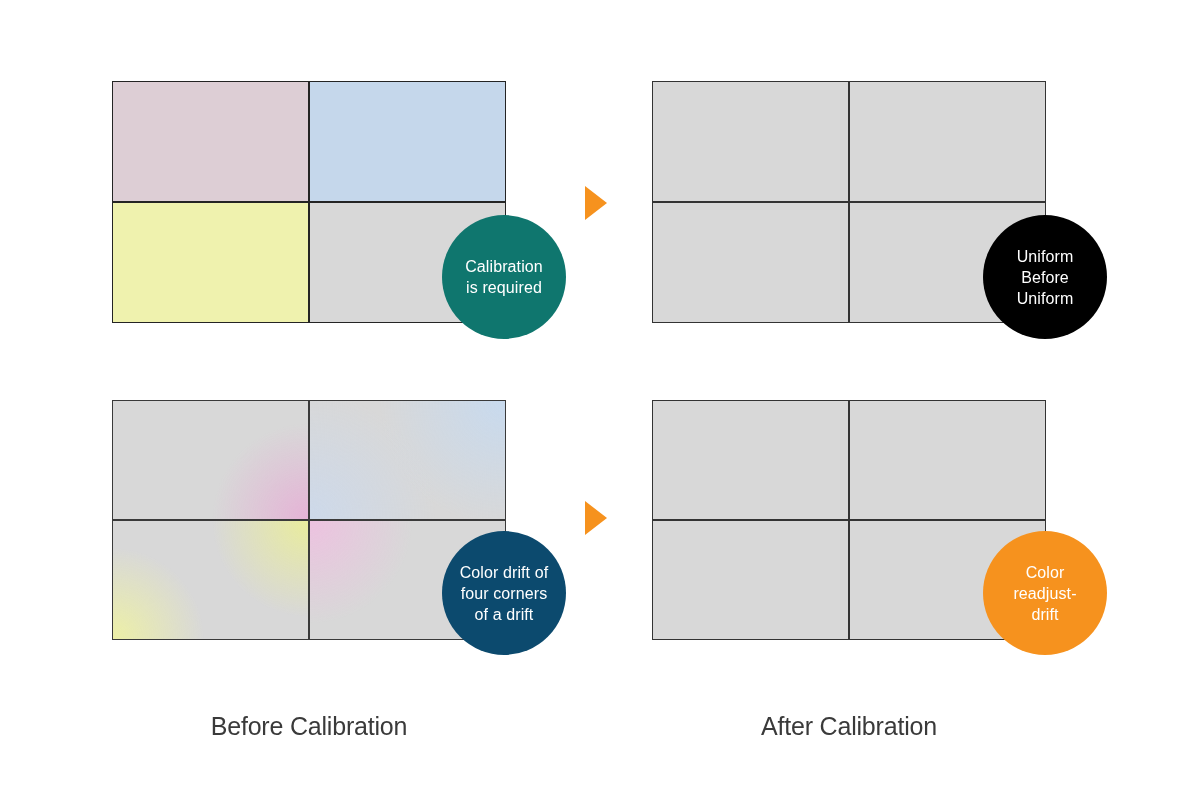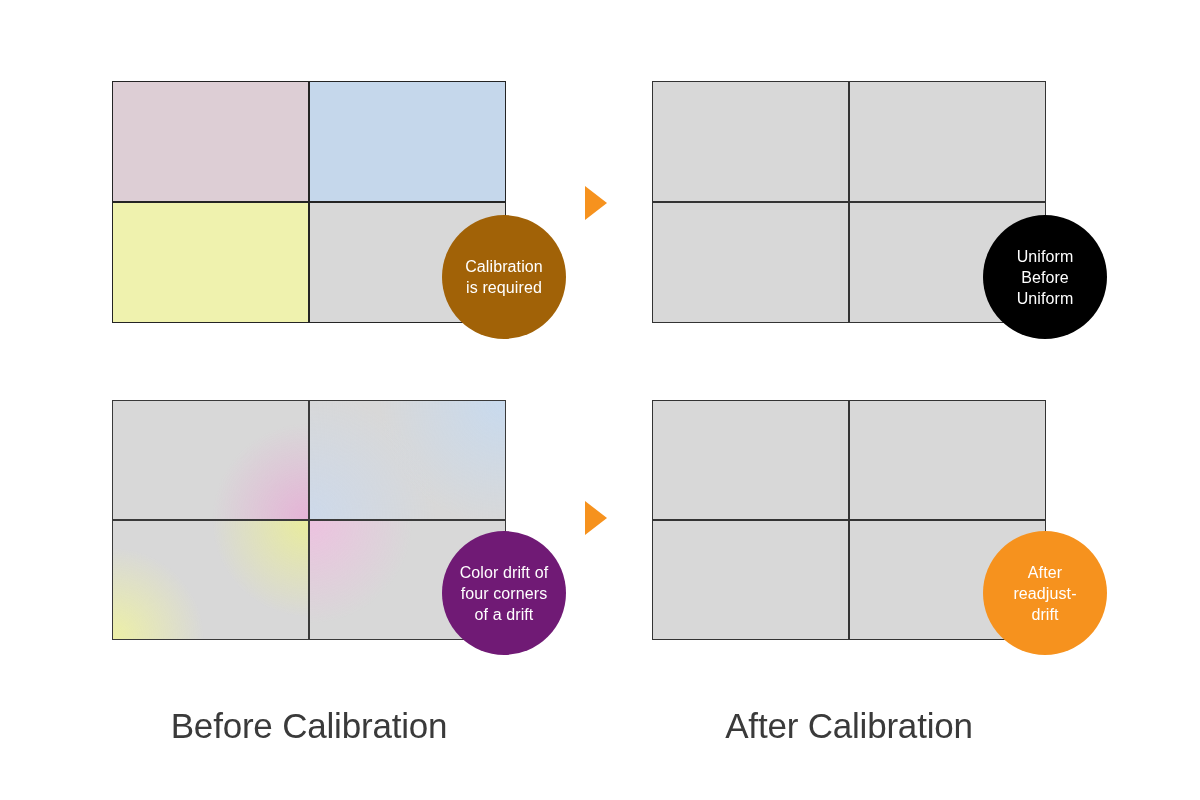--- a/index.html
+++ b/index.html
@@ -92,21 +92,21 @@
   }
   .arrow.a1 { left: 585px; top: 186px; }
   .arrow.a2 { left: 585px; top: 501px; }
 
   
   .caption {
     position: absolute;
     top: 705px;
     width: 400px;
     text-align: center;
-    font-size: 35px;
+    font-size: 25px;
     line-height: 42px;
     font-weight: 500;
     color: #3a3a3a;
     letter-spacing: -0.2px;
   }
   .caption.left  { left: 109px; }
   .caption.right { left: 649px; }
 </style>
 </head>
 <body>
@@ -137,39 +137,39 @@
   <div class="panel after-bot">
     <div class="quad" style="background-color: rgb(216, 216, 216);"></div>
     <div class="quad" style="background-color: rgb(216, 216, 216);"></div>
     <div class="quad" style="background-color: rgb(216, 216, 216);"></div>
     <div class="quad" style="background-color: rgb(216, 216, 216);"></div>
   </div>
 
   <div class="arrow a1" style="border-left-color: rgb(246, 146, 30);"></div>
   <div class="arrow a2" style="border-left-color: rgb(246, 146, 30);"></div>
 
-  <div class="badge b1" style="background-color: #a16207; text-align: center;">
+  <div class="badge b1" style="background-color: #0f766e; text-align: center;">
     <div>Calibration</div>
     <div>is required</div>
   </div>
 
   <div class="badge b2" style="background-color: #000000;">
     <div>Uniform</div>
     <div>Before</div>
     <div>Uniform</div>
   </div>
 
-  <div class="badge b3" style="background-color: #701a75;">
+  <div class="badge b3" style="background-color: #0c4a6e;">
     <div>Color drift of</div>
     <div>four corners</div>
     <div>of a drift</div>
   </div>
 
   <div class="badge b4" style="background-color: rgb(246, 146, 30);">
-    <div>After</div>
+    <div>Color</div>
     <div>readjust-</div>
     <div>drift</div>
   </div>
 
   <div class="caption left">Before Calibration</div>
   <div class="caption right">After Calibration</div>
 
 </div>
 
 </body></html>

